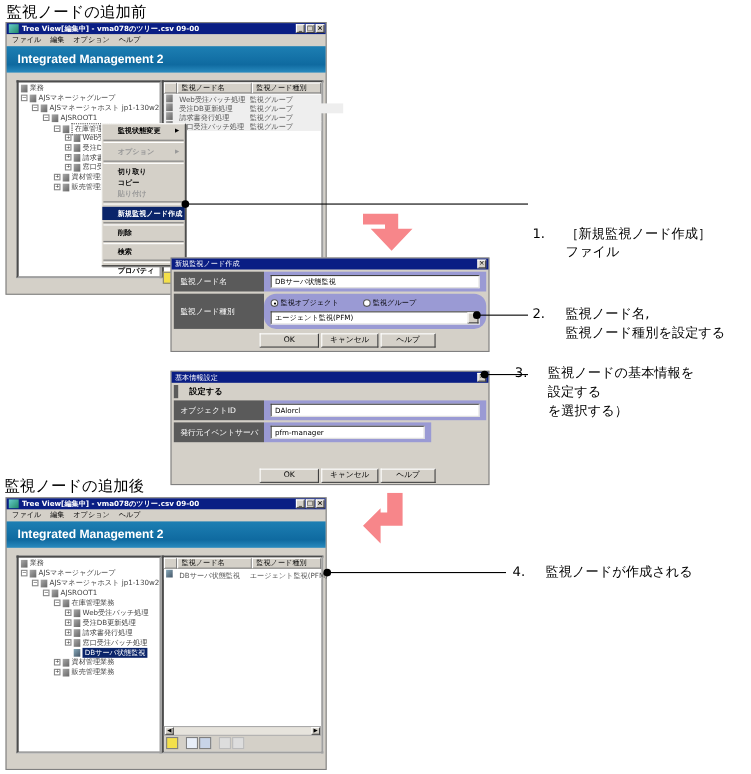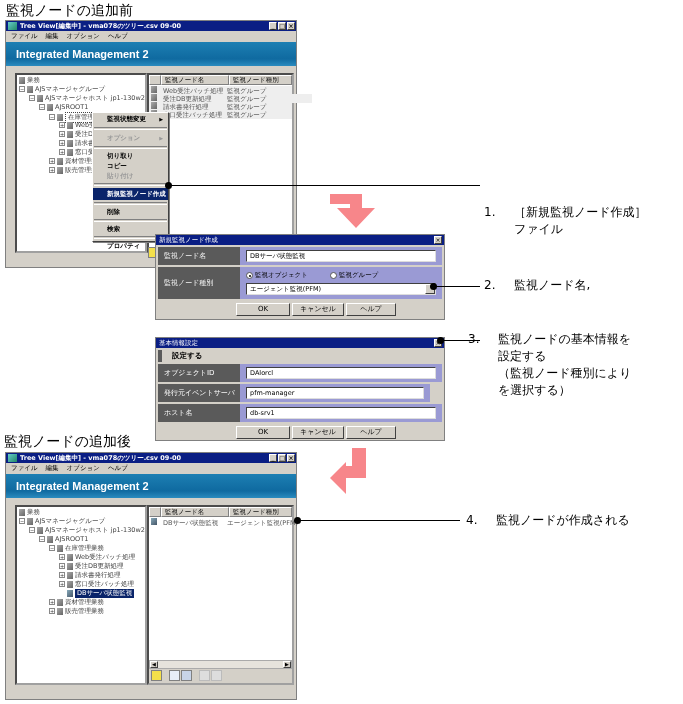--- a/index.html
+++ b/index.html
@@ -193,21 +193,21 @@
     <div class="dlg-close">×</div>
   </div>
   <div class="frm-row" style="left:2px;top:12px;width:284px;height:18px;">
     <div class="frm-label" style="width:82px;">監視ノード名</div>
     <div class="frm-value" style="flex:1;">
         <div class="frm-input">DBサーバ状態監視</div>
       </div>
   </div>
   <div class="frm-row" style="left:2px;top:32px;width:284px;height:32px;">
     <div class="frm-label" style="width:82px;">監視ノード種別</div>
-    <div class="frm-value" style="flex:1;flex-direction:column;align-items:stretch;justify-content:center;gap:3px;">
+    <div class="frm-value" style="flex:1;flex-direction:column;align-items:stretch;justify-content:center;gap:3px;border-radius:11px;">
       <div style="display:flex;gap:22px;">
         <span class="radio">
             <span class="dot on"></span>
             <span>監視オブジェクト</span>
           </span>
         <span class="radio">
             <span class="dot"></span>
             <span>監視グループ</span>
           </span>
       </div>
@@ -219,57 +219,51 @@
   </div>
   <div class="btn" style="left:80px;top:68px;width:54px;">OK</div>
   <div class="btn" style="left:136px;top:68px;width:52px;">キャンセル</div>
   <div class="btn" style="left:190px;top:68px;width:50px;">ヘルプ</div>
 </div>
 
 <div class="callout-dot" style="left:430px;top:283px;"></div>
 <div class="callout-line" style="left:434px;top:286px;width:46px;"></div>
 <div class="step" style="left:484px;top:277px;">
   <div><span class="num">2.</span><span>監視ノード名,</span></div>
+  <div class="indent">監視ノード種別を設定する</div>
 </div>
 
 <div class="dialog" style="left:155px;top:337px;width:290px;height:104px;">
   <div class="dlg-title">
     <span>基本情報設定</span>
     <div class="dlg-close">×</div>
   </div>
   <div style="position:absolute;left:2px;top:12px;height:12px;width:284px;font-size:7.5px;font-weight:bold;line-height:12px;padding-left:10px;border-left:4px solid #5a5a5a;">設定する</div>
   <div class="frm-row" style="left:2px;top:26px;width:284px;height:18px;">
     <div class="frm-label" style="width:82px;">オブジェクトID</div>
     <div class="frm-value" style="flex:1;">
         <div class="frm-input">DAlorcl</div>
       </div>
   </div>
-  <div class="frm-row" style="left:2px;top:46px;width:272px;height:18px;">
+  <div class="frm-row" style="left:2px;top:46px;width:234px;height:18px;">
     <div class="frm-label" style="width:82px;">発行元イベントサーバ</div>
     <div class="frm-value" style="flex:1;">
         <div class="frm-input">pfm-manager</div>
-      </div>
-  </div>
-  <div class="frm-row" style="left:2px;top:66px;width:284px;height:18px;">
-    <div class="frm-label" style="width:82px;">ホスト名</div>
-    <div class="frm-value" style="flex:1;">
-        <div class="frm-input">db-srv1</div>
       </div>
   </div>
   <div class="btn" style="left:80px;top:88px;width:54px;">OK</div>
   <div class="btn" style="left:136px;top:88px;width:52px;">キャンセル</div>
   <div class="btn" style="left:190px;top:88px;width:50px;">ヘルプ</div>
 </div>
 
 <div class="callout-dot" style="left:437px;top:337px;"></div>
 <div class="callout-line" style="left:441px;top:340px;width:39px;"></div>
 <div class="step" style="left:468px;top:331px;">
   <div><span class="num">3.</span><span>監視ノードの基本情報を</span></div>
   <div class="indent">設定する</div>
-  <div class="indent">（監視ノード種別により</div>
   <div class="indent">を選択する）</div>
 </div>
 
 <svg class="abs" style="left:330px;top:448px;" width="40" height="48" viewBox="0 0 40 48">
   <polygon points="22,0 36,0 36,30 16,30 16,46 0,30 16,14 16,18 22,18" fill="#f7868a"></polygon>
 </svg>
 
 <div class="abs section-title" style="left:4px;top:433px;">監視ノードの追加後</div>
 
 <div class="win" style="left:5px;top:452px;width:292px;height:248px;">

